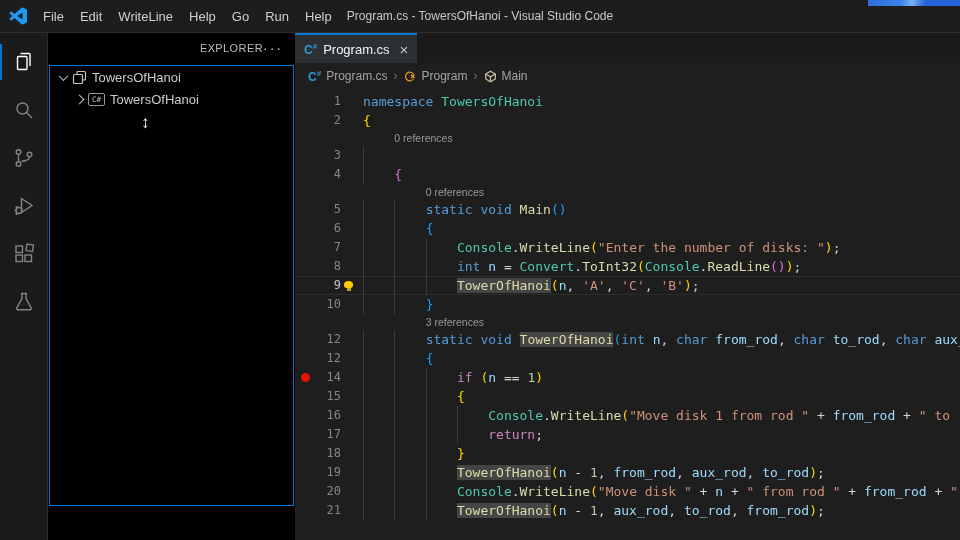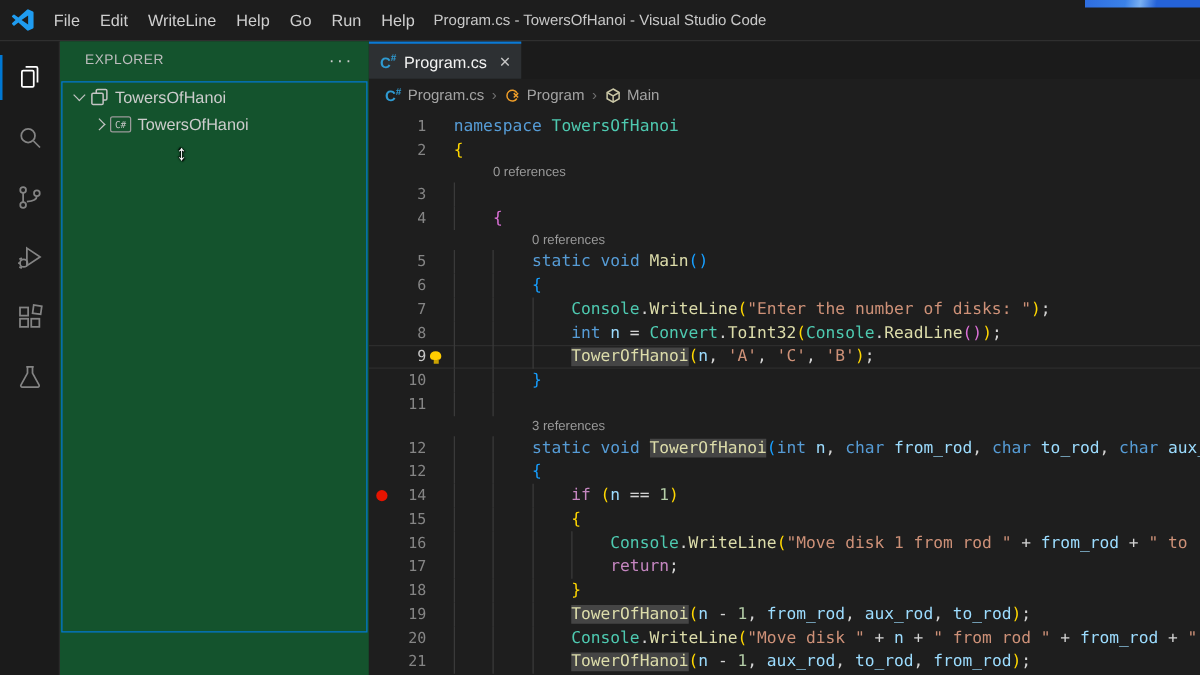--- a/index.html
+++ b/index.html
@@ -20,21 +20,21 @@
   .main { display: flex; height: 507px; }
 
   
   .activitybar { width: 48px; background: #1b1b1b; border-right: 1px solid #2a2a2a; padding-top: 5px; flex: 0 0 auto; }
   .act-item { position: relative; height: 48px; display: flex; align-items: center; justify-content: center; color: #848484; cursor: pointer; }
   .act-item.active { color: #fff; }
   .act-item.active::before { content: ""; position: absolute; left: 0; top: 6px; bottom: 6px; width: 2px; background: #0078d4; }
   .act-item svg { width: 24px; height: 24px; stroke: currentColor; fill: none; stroke-width: 1.4; }
 
   
-  .sidebar { width: 247px; background: #14532d; flex: 0 0 auto; position: relative; }
+  .sidebar { width: 247px; background: #000000; flex: 0 0 auto; position: relative; text-align: right; }
   .sb-header { height: 30px; display: flex; align-items: center; padding: 0 12px 0 20px; }
   .sb-title { font-size: 11px; color: #bdbdbd; letter-spacing: .4px; flex: 1; }
   .sb-more { color: #cfcfcf; font-size: 14px; letter-spacing: 2px; cursor: pointer; line-height: 10px; }
   .sb-section { height: 24px; display: flex; align-items: center; padding-left: 6px; gap: 5px; cursor: pointer; }
   .sb-section-label { font-size: 11px; font-weight: bold; color: #e7e7e7; letter-spacing: .2px; }
   .chev { width: 7px; height: 7px; border-right: 1.4px solid #c5c5c5; border-bottom: 1.4px solid #c5c5c5; display: inline-block; flex: 0 0 auto; }
   .chev.down { transform: rotate(45deg) translate(-1px,-1px); }
   .chev.right { transform: rotate(-45deg); }
   .tree-box { margin: 2px 1px 0 1px; height: 441px; border: 1px solid #0078d4; overflow: hidden; }
   .tree-row { height: 22px; display: flex; align-items: center; font-size: 13px; color: #cccccc; cursor: pointer; white-space: nowrap; }
@@ -211,21 +211,20 @@
           <div class="cl-row" style="padding-left: 99.32px;">0 references</div>
           <div class="code-row"><div class="glyph-cell"></div><div class="num-cell">3</div><div class="gap-cell"></div><span class="guide" style="left: 68px;"></span></div>
           <div class="code-row"><div class="glyph-cell"></div><div class="num-cell">4</div><div class="gap-cell"></div><span class="guide" style="left: 68px;"></span><div class="code-text"><span class="tk-pl">    </span><span class="tk-b2">{</span></div></div>
           <div class="cl-row" style="padding-left: 130.64px;">0 references</div>
           <div class="code-row"><div class="glyph-cell"></div><div class="num-cell">5</div><div class="gap-cell"></div><span class="guide" style="left: 68px;"></span><span class="guide" style="left: 99.32px;"></span><div class="code-text"><span class="tk-pl">        </span><span class="tk-kw">static</span><span class="tk-pl"> </span><span class="tk-kw">void</span><span class="tk-pl"> </span><span class="tk-fn">Main</span><span class="tk-b3">()</span></div></div>
           <div class="code-row"><div class="glyph-cell"></div><div class="num-cell">6</div><div class="gap-cell"></div><span class="guide" style="left: 68px;"></span><span class="guide" style="left: 99.32px;"></span><div class="code-text"><span class="tk-pl">        </span><span class="tk-b3">{</span></div></div>
           <div class="code-row"><div class="glyph-cell"></div><div class="num-cell">7</div><div class="gap-cell"></div><span class="guide" style="left: 68px;"></span><span class="guide" style="left: 99.32px;"></span><span class="guide" style="left: 130.64px;"></span><div class="code-text"><span class="tk-pl">            </span><span class="tk-ty">Console</span><span class="tk-pl">.</span><span class="tk-fn">WriteLine</span><span class="tk-b1">(</span><span class="tk-st">"Enter the number of disks: "</span><span class="tk-b1">)</span><span class="tk-pl">;</span></div></div>
           <div class="code-row"><div class="glyph-cell"></div><div class="num-cell">8</div><div class="gap-cell"></div><span class="guide" style="left: 68px;"></span><span class="guide" style="left: 99.32px;"></span><span class="guide" style="left: 130.64px;"></span><div class="code-text"><span class="tk-pl">            </span><span class="tk-kw">int</span><span class="tk-pl"> </span><span class="tk-va">n</span><span class="tk-pl"> = </span><span class="tk-ty">Convert</span><span class="tk-pl">.</span><span class="tk-fn">ToInt32</span><span class="tk-b1">(</span><span class="tk-ty">Console</span><span class="tk-pl">.</span><span class="tk-fn">ReadLine</span><span class="tk-b2">()</span><span class="tk-b1">)</span><span class="tk-pl">;</span></div></div>
           <div class="code-row current"><div class="glyph-cell"></div><div class="num-cell">9</div><div class="gap-cell"><span class="bulb"></span></div><span class="guide" style="left: 68px;"></span><span class="guide" style="left: 99.32px;"></span><span class="guide" style="left: 130.64px;"></span><div class="code-text"><span class="tk-pl">            </span><span class="tk-fnh">TowerOfHanoi</span><span class="tk-b1">(</span><span class="tk-va">n</span><span class="tk-pl">, </span><span class="tk-st">'A'</span><span class="tk-pl">, </span><span class="tk-st">'C'</span><span class="tk-pl">, </span><span class="tk-st">'B'</span><span class="tk-b1">)</span><span class="tk-pl">;</span></div></div>
           <div class="code-row"><div class="glyph-cell"></div><div class="num-cell">10</div><div class="gap-cell"></div><span class="guide" style="left: 68px;"></span><span class="guide" style="left: 99.32px;"></span><div class="code-text"><span class="tk-pl">        </span><span class="tk-b3">}</span></div></div>
-          <div class="code-row"><div class="glyph-cell"></div><div class="num-cell">11</div><div class="gap-cell"></div><span class="guide" style="left: 68px;"></span><span class="guide" style="left: 99.32px;"></span><div class="code-text"></div></div>
           <div class="cl-row" style="padding-left: 130.64px;">3 references</div>
           <div class="code-row"><div class="glyph-cell"></div><div class="num-cell">12</div><div class="gap-cell"></div><span class="guide" style="left: 68px;"></span><span class="guide" style="left: 99.32px;"></span><div class="code-text"><span class="tk-pl">        </span><span class="tk-kw">static</span><span class="tk-pl"> </span><span class="tk-kw">void</span><span class="tk-pl"> </span><span class="tk-fnh">TowerOfHanoi</span><span class="tk-b3">(</span><span class="tk-kw">int</span><span class="tk-pl"> </span><span class="tk-va">n</span><span class="tk-pl">, </span><span class="tk-kw">char</span><span class="tk-pl"> </span><span class="tk-va">from_rod</span><span class="tk-pl">, </span><span class="tk-kw">char</span><span class="tk-pl"> </span><span class="tk-va">to_rod</span><span class="tk-pl">, </span><span class="tk-kw">char</span><span class="tk-pl"> </span><span class="tk-va">aux_</span></div></div>
           <div class="code-row"><div class="glyph-cell"></div><div class="num-cell">12</div><div class="gap-cell"></div><span class="guide" style="left: 68px;"></span><span class="guide" style="left: 99.32px;"></span><div class="code-text"><span class="tk-pl">        </span><span class="tk-b3">{</span></div></div>
           <div class="code-row"><div class="glyph-cell"><span class="bp"></span></div><div class="num-cell">14</div><div class="gap-cell"></div><span class="guide" style="left: 68px;"></span><span class="guide" style="left: 99.32px;"></span><span class="guide" style="left: 130.64px;"></span><div class="code-text"><span class="tk-pl">            </span><span class="tk-kw2">if</span><span class="tk-pl"> </span><span class="tk-b1">(</span><span class="tk-va">n</span><span class="tk-pl"> == </span><span class="tk-nu">1</span><span class="tk-b1">)</span></div></div>
           <div class="code-row"><div class="glyph-cell"></div><div class="num-cell">15</div><div class="gap-cell"></div><span class="guide" style="left: 68px;"></span><span class="guide" style="left: 99.32px;"></span><span class="guide" style="left: 130.64px;"></span><div class="code-text"><span class="tk-pl">            </span><span class="tk-b1">{</span></div></div>
           <div class="code-row"><div class="glyph-cell"></div><div class="num-cell">16</div><div class="gap-cell"></div><span class="guide" style="left: 68px;"></span><span class="guide" style="left: 99.32px;"></span><span class="guide" style="left: 130.64px;"></span><span class="guide" style="left: 161.96px;"></span><div class="code-text"><span class="tk-pl">                </span><span class="tk-ty">Console</span><span class="tk-pl">.</span><span class="tk-fn">WriteLine</span><span class="tk-b1">(</span><span class="tk-st">"Move disk 1 from rod "</span><span class="tk-pl"> + </span><span class="tk-va">from_rod</span><span class="tk-pl"> + </span><span class="tk-st">" to r</span></div></div>
           <div class="code-row"><div class="glyph-cell"></div><div class="num-cell">17</div><div class="gap-cell"></div><span class="guide" style="left: 68px;"></span><span class="guide" style="left: 99.32px;"></span><span class="guide" style="left: 130.64px;"></span><span class="guide" style="left: 161.96px;"></span><div class="code-text"><span class="tk-pl">                </span><span class="tk-kw2">return</span><span class="tk-pl">;</span></div></div>
           <div class="code-row"><div class="glyph-cell"></div><div class="num-cell">18</div><div class="gap-cell"></div><span class="guide" style="left: 68px;"></span><span class="guide" style="left: 99.32px;"></span><span class="guide" style="left: 130.64px;"></span><div class="code-text"><span class="tk-pl">            </span><span class="tk-b1">}</span></div></div>
           <div class="code-row"><div class="glyph-cell"></div><div class="num-cell">19</div><div class="gap-cell"></div><span class="guide" style="left: 68px;"></span><span class="guide" style="left: 99.32px;"></span><span class="guide" style="left: 130.64px;"></span><div class="code-text"><span class="tk-pl">            </span><span class="tk-fnh">TowerOfHanoi</span><span class="tk-b1">(</span><span class="tk-va">n</span><span class="tk-pl"> - </span><span class="tk-nu">1</span><span class="tk-pl">, </span><span class="tk-va">from_rod</span><span class="tk-pl">, </span><span class="tk-va">aux_rod</span><span class="tk-pl">, </span><span class="tk-va">to_rod</span><span class="tk-b1">)</span><span class="tk-pl">;</span></div></div>
           <div class="code-row"><div class="glyph-cell"></div><div class="num-cell">20</div><div class="gap-cell"></div><span class="guide" style="left: 68px;"></span><span class="guide" style="left: 99.32px;"></span><span class="guide" style="left: 130.64px;"></span><div class="code-text"><span class="tk-pl">            </span><span class="tk-ty">Console</span><span class="tk-pl">.</span><span class="tk-fn">WriteLine</span><span class="tk-b1">(</span><span class="tk-st">"Move disk "</span><span class="tk-pl"> + </span><span class="tk-va">n</span><span class="tk-pl"> + </span><span class="tk-st">" from rod "</span><span class="tk-pl"> + </span><span class="tk-va">from_rod</span><span class="tk-pl"> + </span><span class="tk-st">" t</span></div></div>

